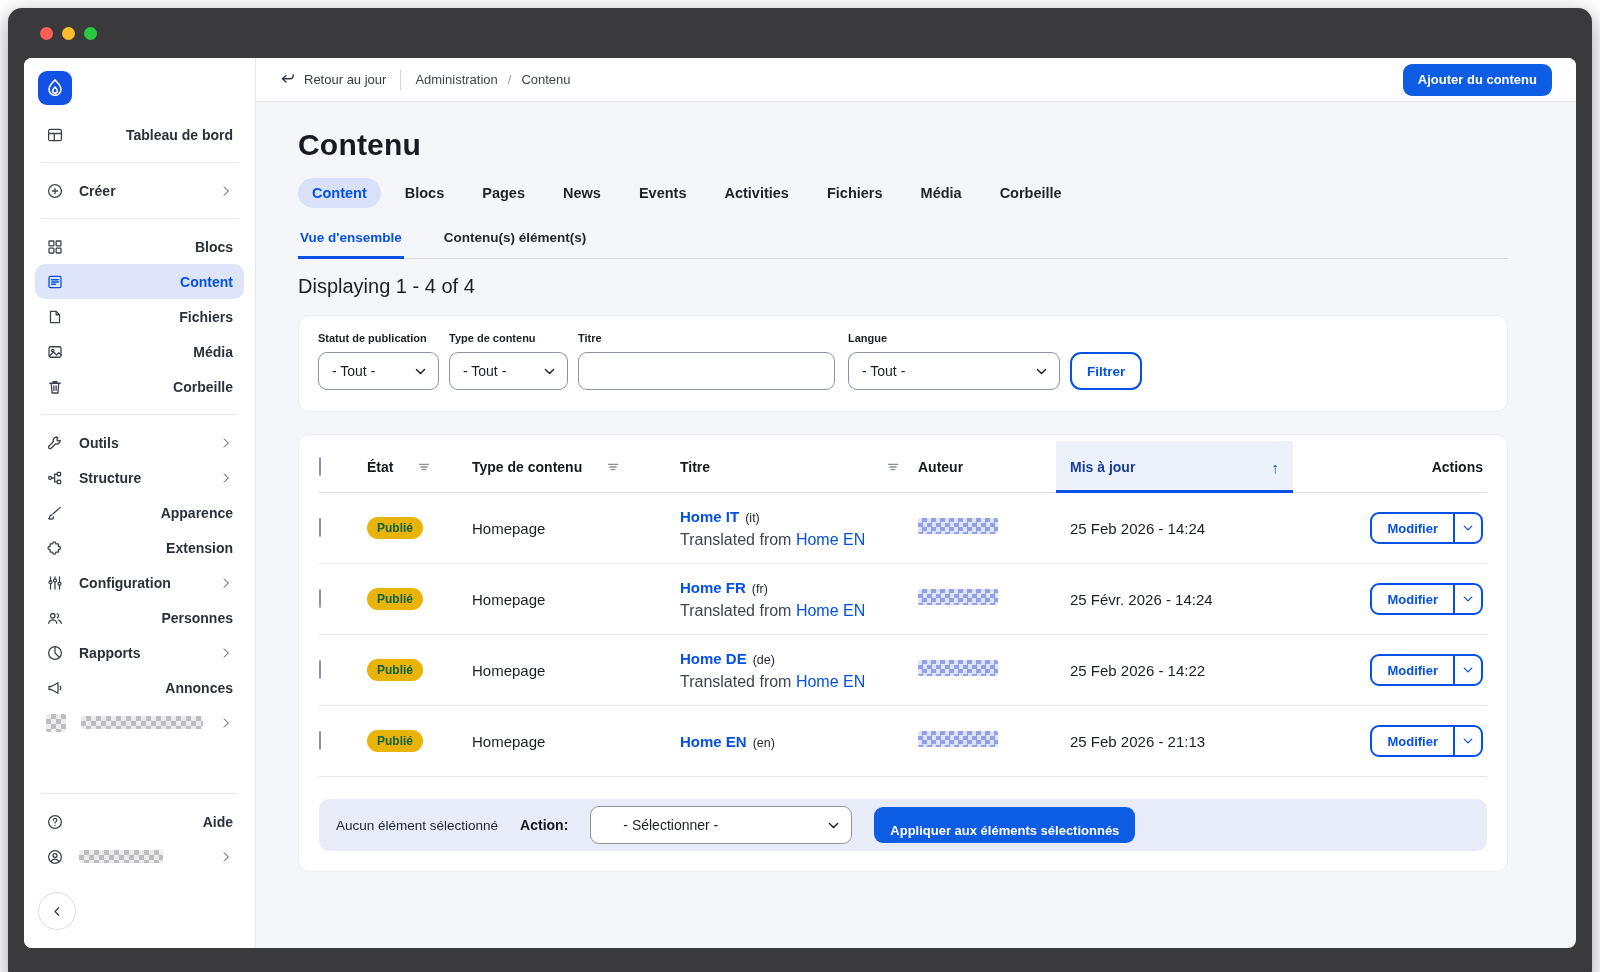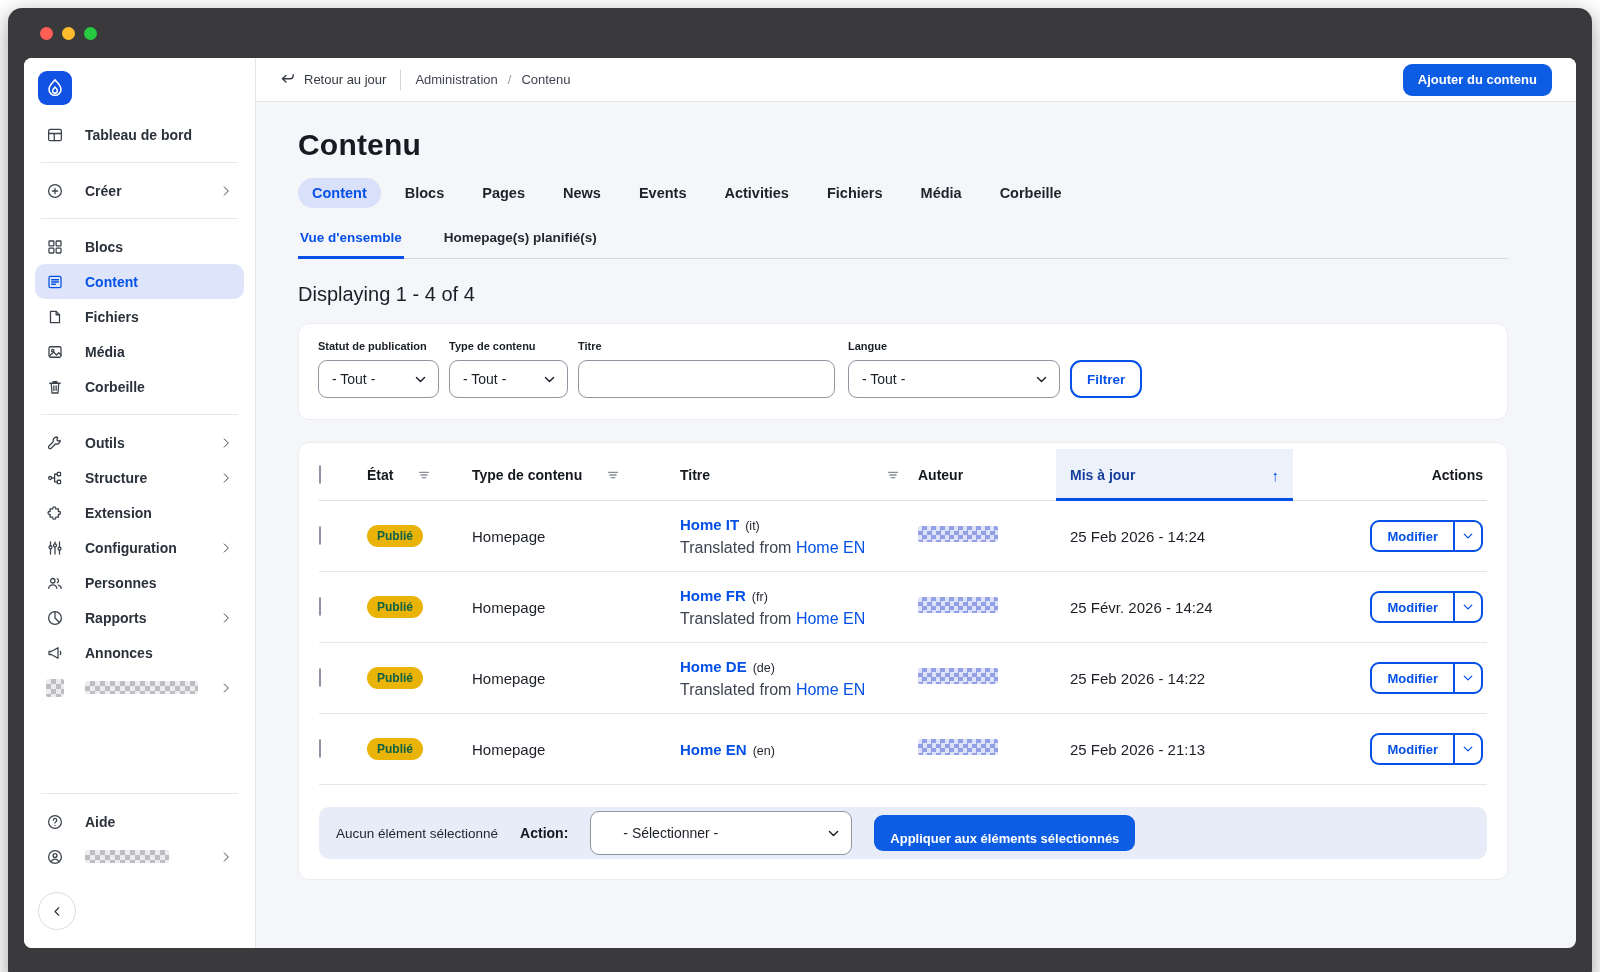--- a/index.html
+++ b/index.html
@@ -15,22 +15,22 @@
   .win-content { position:absolute; left:16px; right:16px; top:50px; bottom:36px;
     background:#f5f6fa; border-radius:8px; overflow:hidden; display:flex; }
 
   
   .sidebar { width:232px; background:#fff; border-right:1px solid #e7e7ea;
     display:flex; flex-direction:column; flex-shrink:0; }
   .logo-box { width:34px; height:34px; border-radius:9px; background:#1152e4;
     margin:13px 0 12px 14px; display:flex; align-items:center; justify-content:center; }
   .nav { display:flex; flex-direction:column; }
   .nav-item { height:35px; margin:0 11px; padding:0 11px; border-radius:10px;
-    display:flex; align-items:center; gap:21px; font-size:14px; font-weight:600;
-    color:#2b313b; cursor:pointer; }
+    display:flex; align-items:center; gap:15px; font-size:14px; font-weight:600;
+    color:#2b313b; cursor:pointer;justify-content:space-between; }
   .nav-item .icn { width:18px; height:18px; flex-shrink:0; display:flex; color:#3c424c; }
   .nav-item.active { background:#dee5fb; color:#0550e6; }
   .nav-item.active .icn { color:#0550e6; }
   .nav-chevron { margin-left:auto; color:#40464f; display:flex; }
   .divider { height:1px; background:#e8e8eb; margin:10px 17px; }
   .sidebar-bottom { margin-top:auto; padding-bottom:18px; }
   .collapse-btn { width:38px; height:38px; border-radius:50%; border:1px solid #dcdce1;
     background:#fff; margin:18px 0 0 14px; display:flex; align-items:center;
     justify-content:center; color:#2b313b; cursor:pointer; }
   svg.stroke { fill:none; stroke:currentColor; stroke-width:1.7; stroke-linecap:round; stroke-linejoin:round; }
@@ -59,21 +59,21 @@
   .tabs { display:flex; gap:10px; margin-top:16px; align-items:center; }
   .tab { padding:7px 14px; font-size:14.5px; font-weight:600; color:#1e2229;
     border-radius:18px; cursor:pointer; }
   .tab.active { background:#d9e1fa; color:#0550e6; }
 
   .subtabs { display:flex; gap:38px; margin-top:14px; border-bottom:1px solid #d8d8dd; }
   .subtab { padding:8px 2px 11px; font-size:13.5px; font-weight:700; color:#23272e;
     cursor:pointer; margin-bottom:-1px; }
   .subtab.active { color:#0550e6; border-bottom:3px solid #0550e6; }
 
-  .displaying { margin-top:24px; font-size:20px; color:#1b1f26; }
+  .displaying { margin-top:16px; font-size:20px; color:#1b1f26; }
 
   .card { background:#fff; border:1px solid #ebedf1; border-radius:11px; }
   .filter-card { margin-top:17px; padding:16px 19px 21px; }
   .filter-row { display:flex; gap:10px; align-items:flex-end; }
   .ffield { display:flex; flex-direction:column; gap:8px; }
   .flabel { font-size:11px; font-weight:700; color:#1b1f26; }
   .select { height:38px; border:1px solid #8f959f; border-radius:9px; background:#fff;
     display:flex; align-items:center; justify-content:space-between; padding:0 11px 0 13px;
     font-size:14px; color:#1b1f26; cursor:pointer; gap:10px; }
   .text-input { height:38px; width:257px; border:1px solid #8f959f; border-radius:9px;
@@ -113,21 +113,21 @@
     border-radius:9px; background:#fff; overflow:hidden; cursor:pointer; height:32px; }
   .split-label { display:flex; align-items:center; padding:0 15px; color:#0550e6;
     font-size:13px; font-weight:700; }
   .split-sep { width:2px; background:#0550e6; }
   .split-caret { display:flex; align-items:center; padding:0 7px; color:#0550e6; }
 
   .bulk-bar { margin-top:22px; background:#e7ecf8; border-radius:10px; height:52px;
     display:flex; align-items:center; padding:0 17px; gap:22px; }
   .bulk-none { font-size:13.5px; color:#23272e; }
   .bulk-action-label { font-size:14px; font-weight:700; color:#15181d; }
-  .bulk-select { width:262px; height:44px; background:#fff;padding-left:32px; }
+  .bulk-select { width:262px; height:38px; background:#fff;padding-left:32px; }
   .btn-apply { background:#0d5ce4; color:#fff; border:none; border-radius:9px; height:36px;
     padding:16px 16px; font-size:13px; font-weight:700; cursor:pointer; font-family:inherit; }
 </style>
 </head>
 <body>
 
 <div class="window">
   <div class="titlebar">
     <span class="tl-dot tl-red"></span>
     <span class="tl-dot tl-yellow"></span>
@@ -240,20 +240,28 @@
                 <rect x="15" y="15" width="4.5" height="4.5" rx="1"></rect>
                 <path d="M7.5 12h4M11.5 12V7h3.5M11.5 12v5.2h3.5"></path>
               </svg>
             </span>
           <span>Structure</span>
           <span class="nav-chevron">
             <svg viewBox="0 0 24 24" width="14" height="14" class="stroke">
                 <path d="M9 5l7 7-7 7"></path>
               </svg>
             </span>
+        </div>
+        <div class="nav-item">
+          <span class="icn">
+            <svg viewBox="0 0 24 24" width="18" height="18" class="stroke">
+                <path d="M19 4.5 9.5 13M8 14.5c-1.7 0-3 1.3-3 3 0 .9-.7 1.5-1.5 1.8 1 .7 2.1 1 3.2 1 1.9 0 3.3-1.4 3.3-3.1"></path>
+              </svg>
+            </span>
+          <span>Apparence</span>
         </div>
         <div class="nav-item">
           <span class="icn">
             <svg viewBox="0 0 24 24" width="18" height="18" class="stroke">
                 <path d="M9 5.5c0-1 .9-1.8 2-1.8s2 .8 2 1.8v1h3.5V10h1c1 0 1.8.9 1.8 2s-.8 2-1.8 2h-1v3.5H13v1c0 1-.9 1.8-2 1.8s-2-.8-2-1.8v-1H5.5V14h-1c-1 0-1.8-.9-1.8-2s.8-2 1.8-2h1V6.5H9z"></path>
               </svg>
             </span>
           <span>Extension</span>
         </div>
         <div class="nav-item">
@@ -378,21 +386,21 @@
           <span class="tab">News</span>
           <span class="tab">Events</span>
           <span class="tab">Activities</span>
           <span class="tab">Fichiers</span>
           <span class="tab">Média</span>
           <span class="tab">Corbeille</span>
         </div>
 
         <div class="subtabs">
           <span class="subtab active">Vue d'ensemble</span>
-          <span class="subtab">Homepage(s) planifié(s)</span>
+          <span class="subtab">Contenu(s) élément(s)</span>
         </div>
 
         <div class="displaying">Displaying 1 - 4 of 4</div>
 
         <div class="card filter-card">
           <div class="filter-row">
             <div class="ffield">
               <span class="flabel">Statut de publication</span>
               <div class="select sel-status">
                 <span>- Tout -</span>

